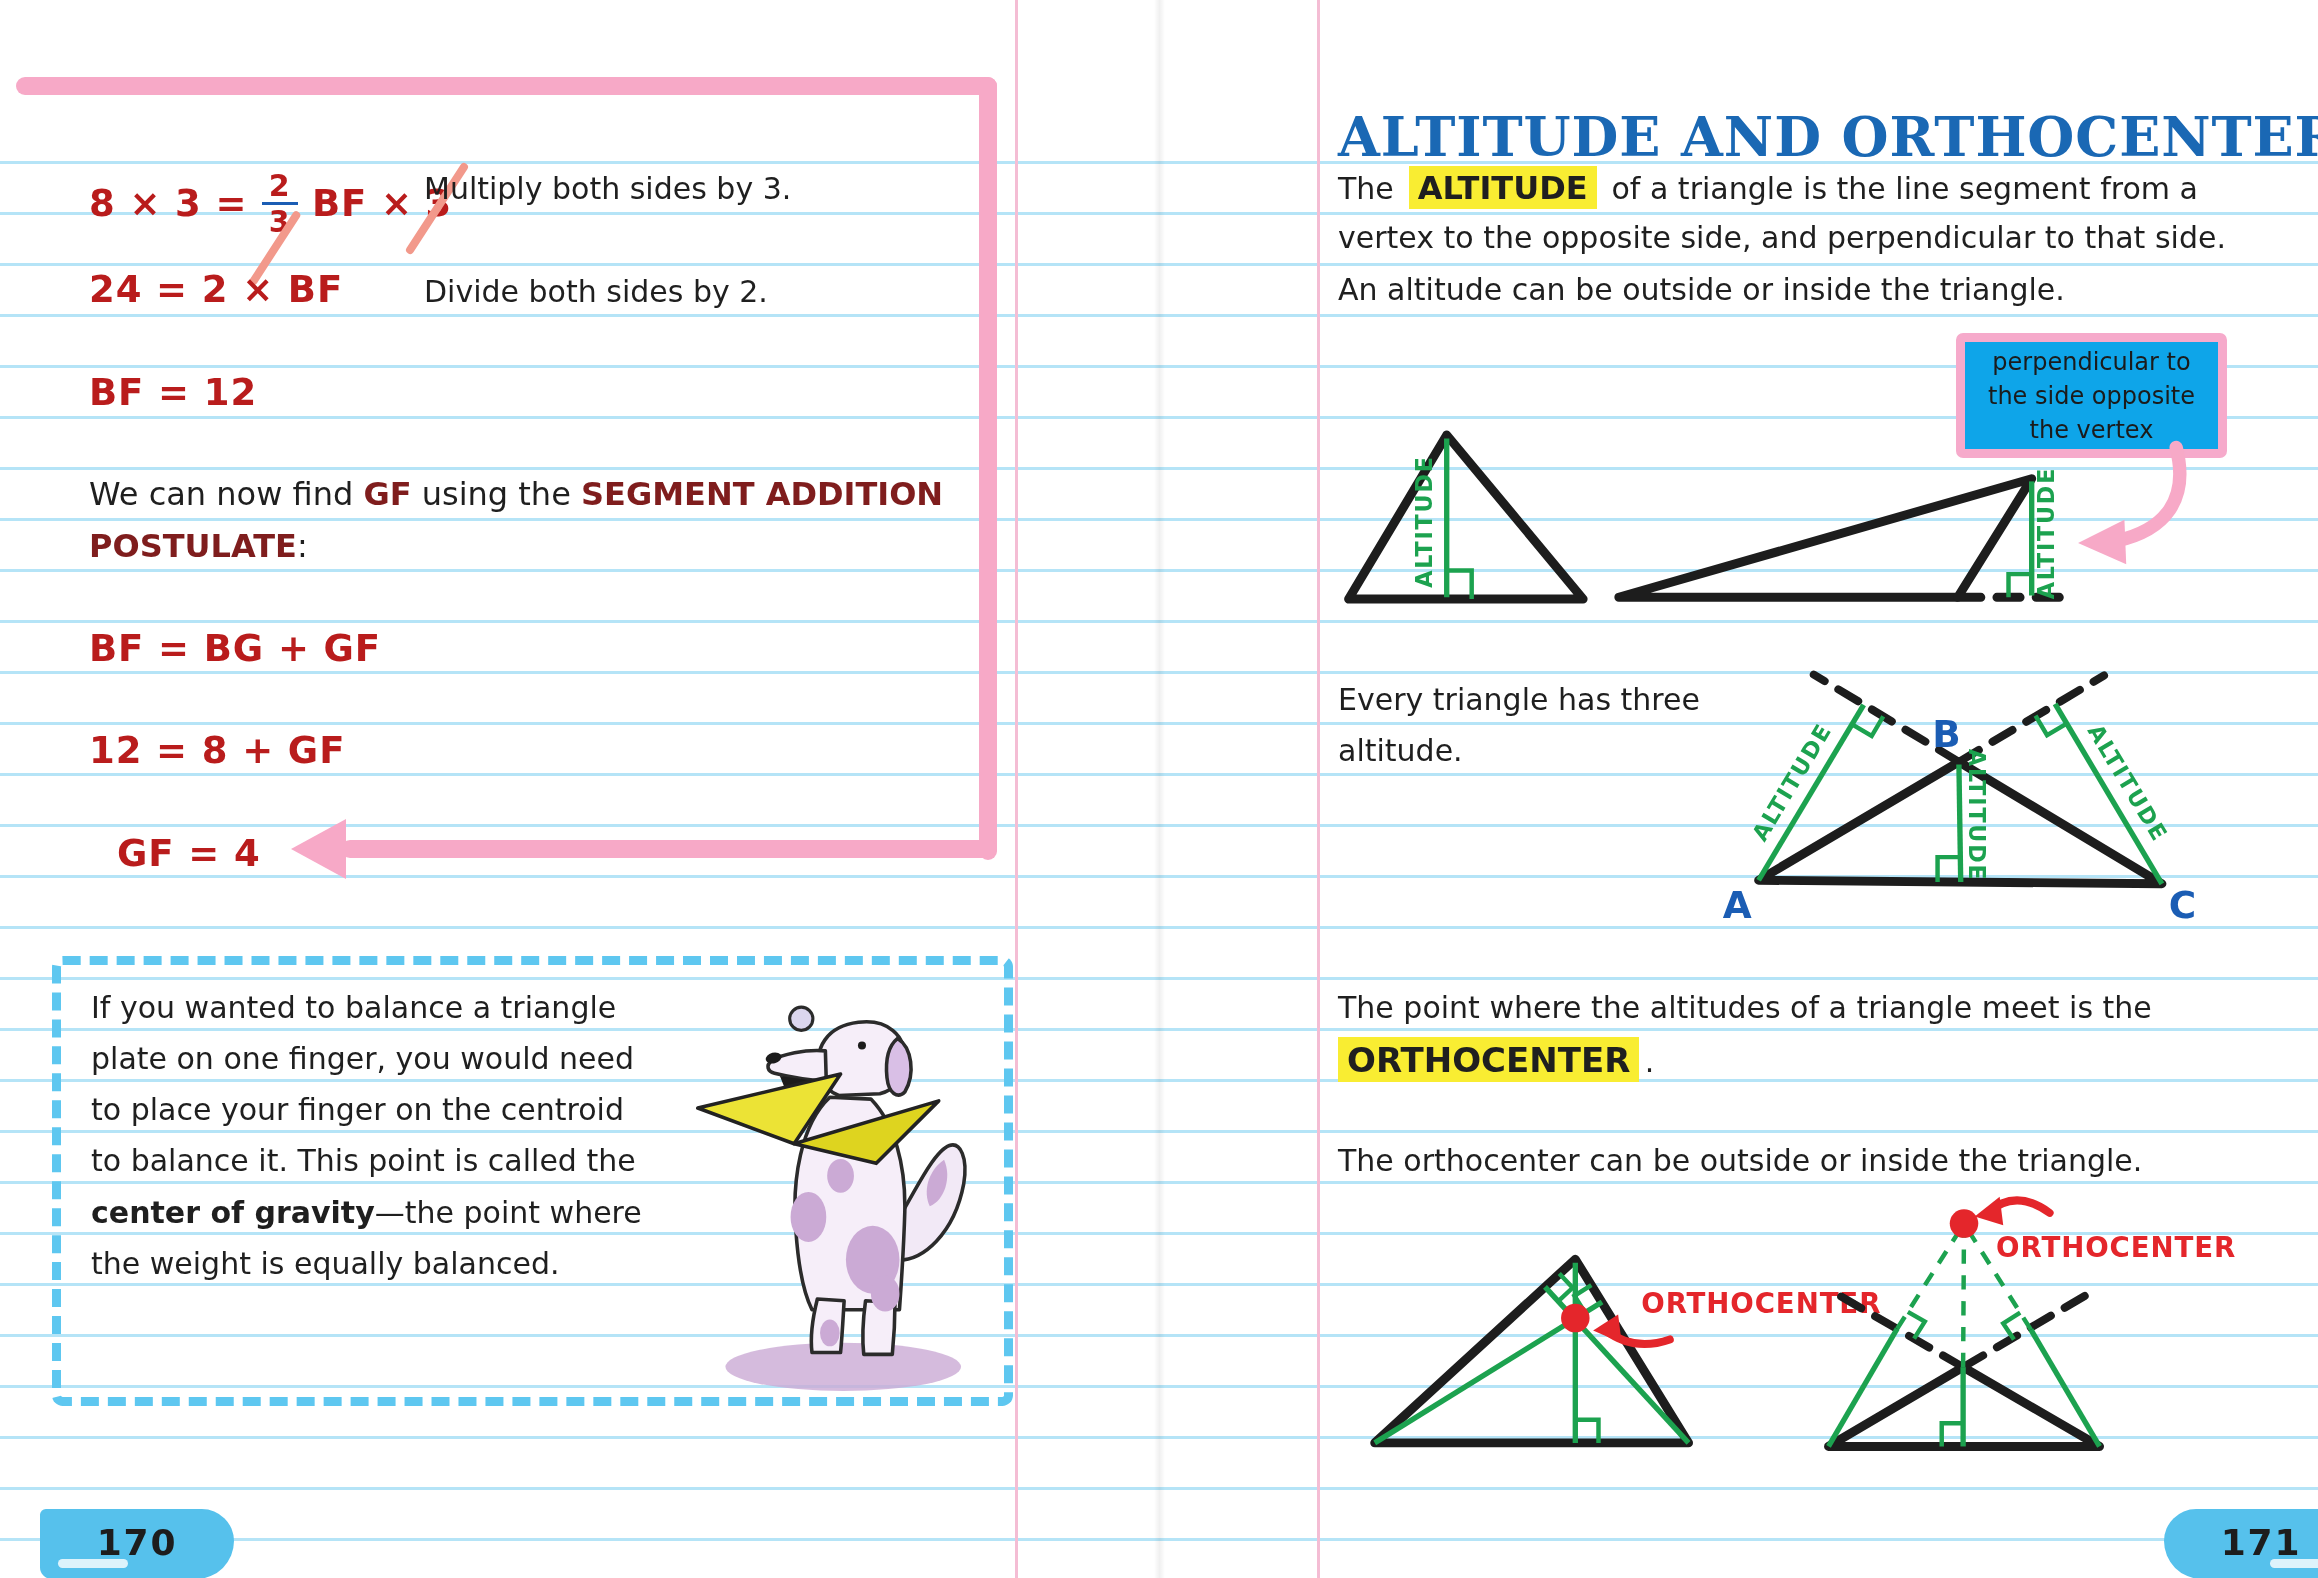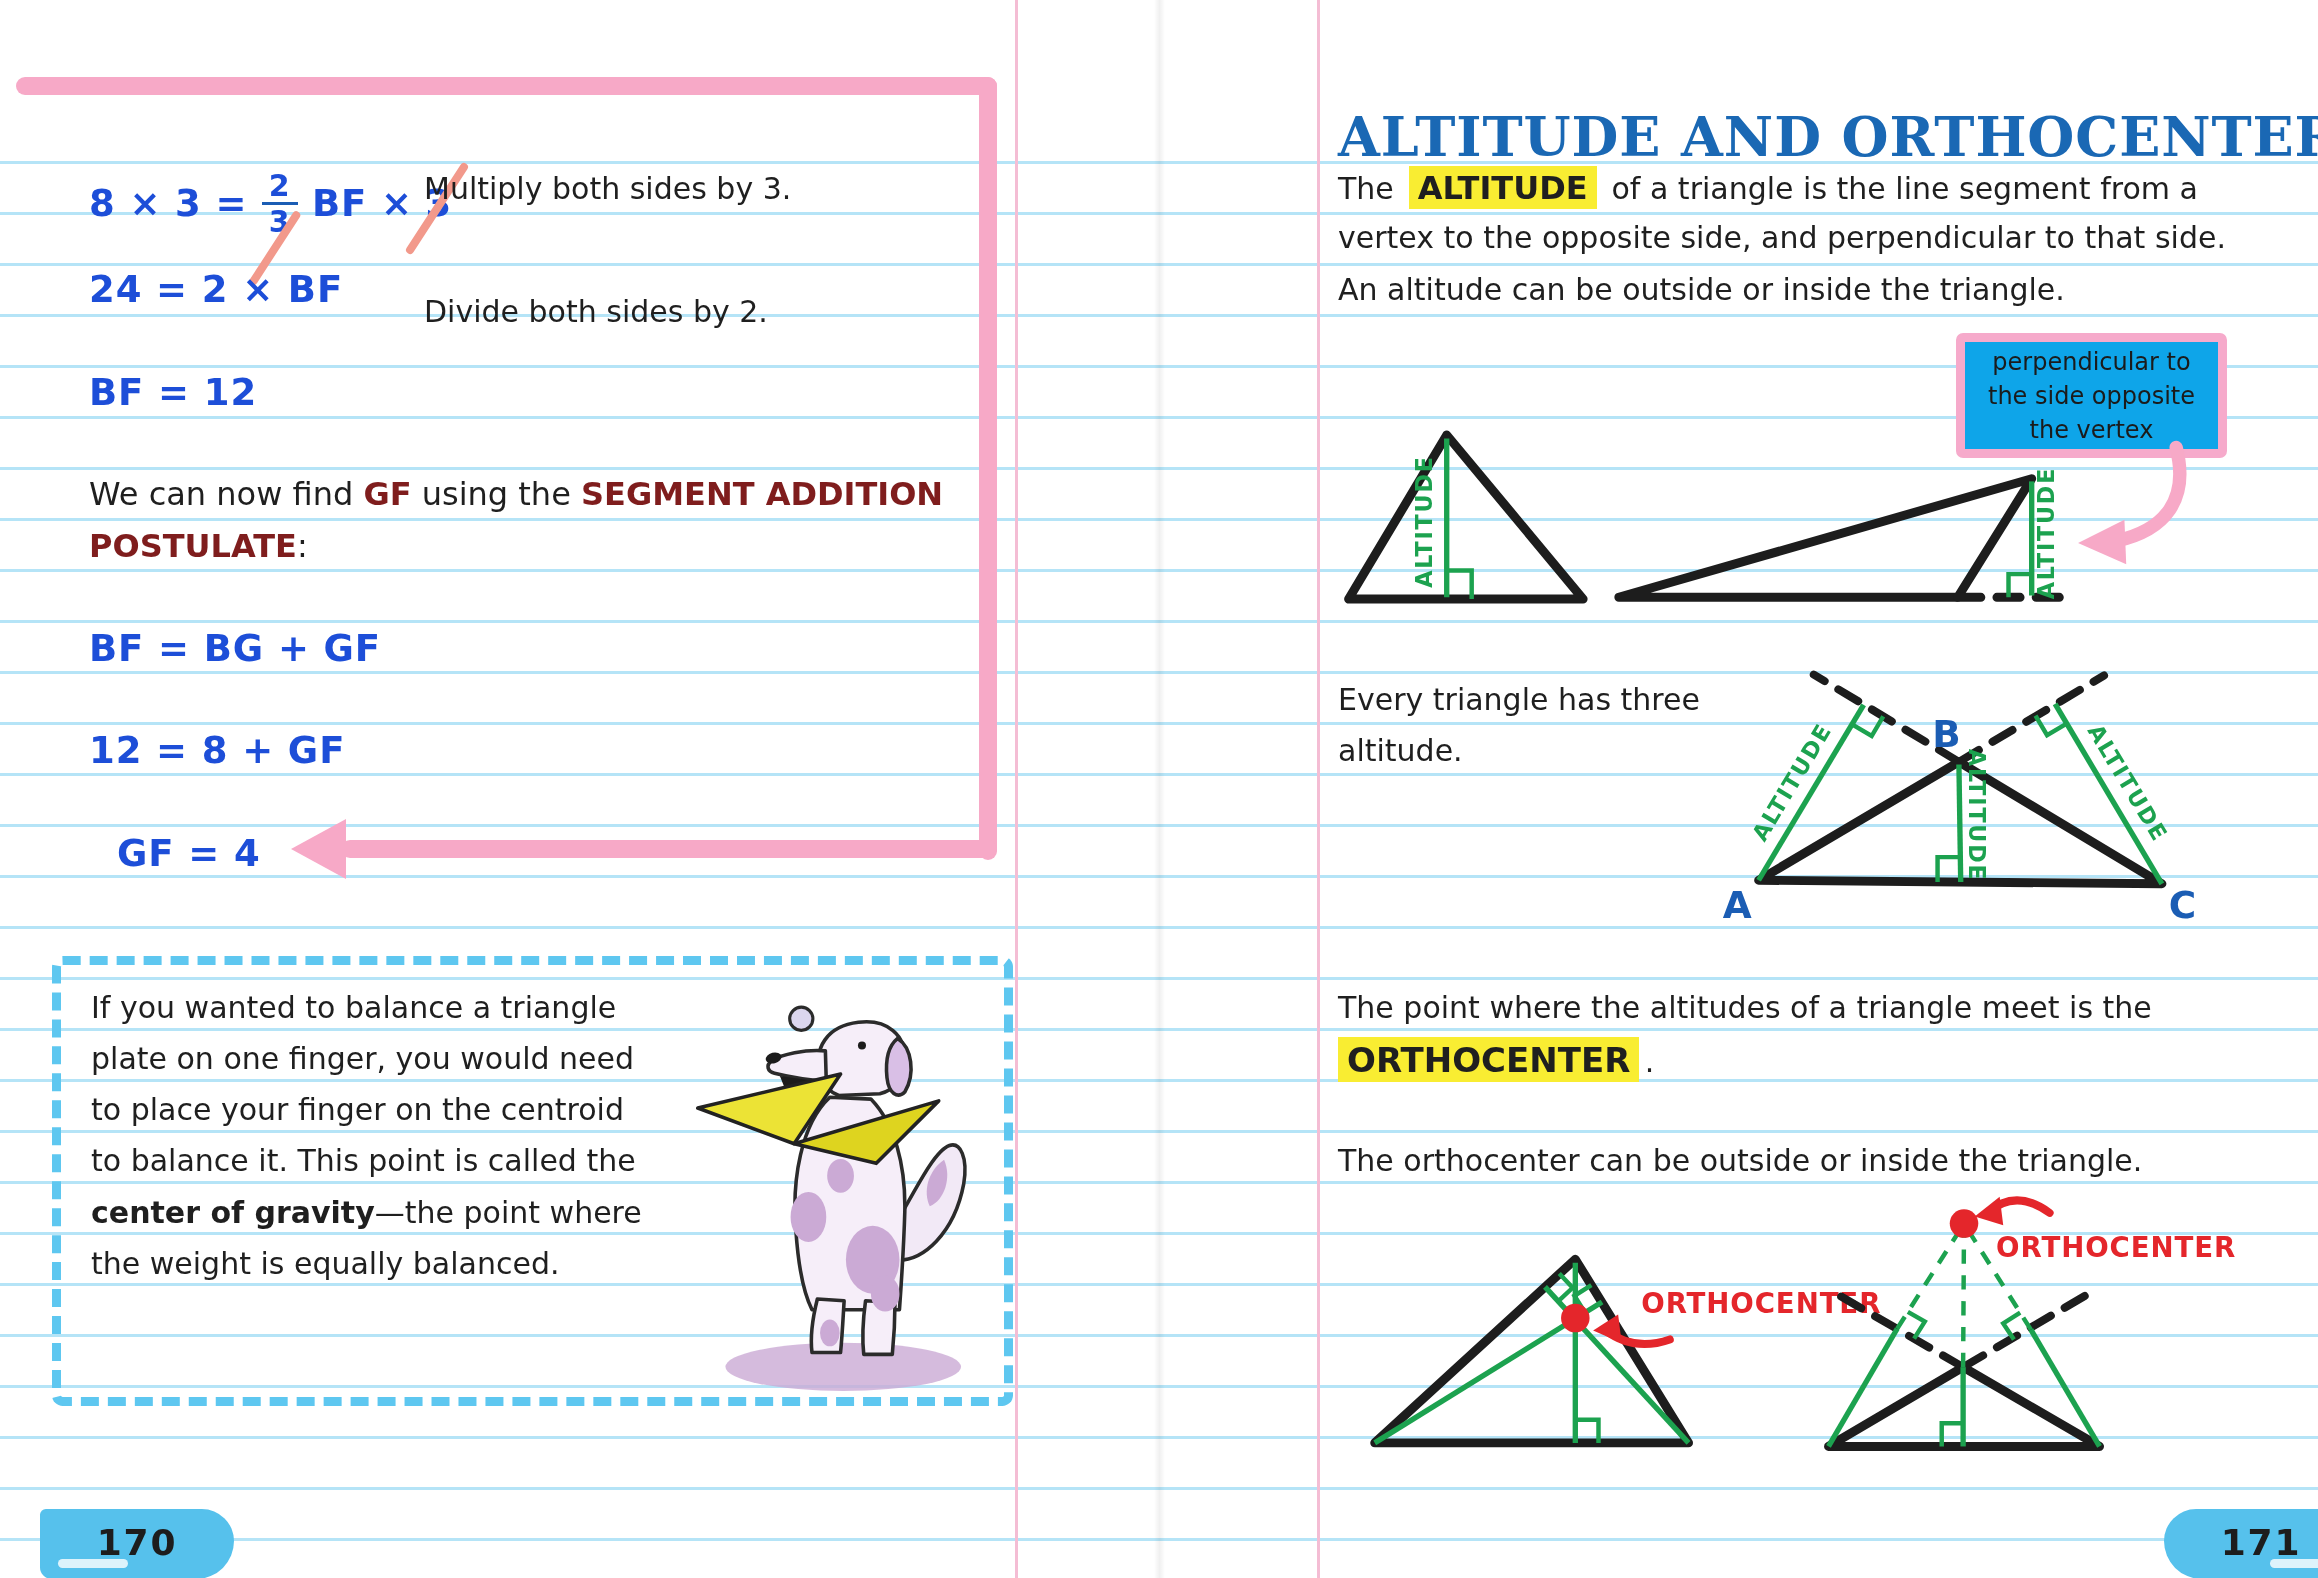--- a/index.html
+++ b/index.html
@@ -9,21 +9,21 @@
          background:repeating-linear-gradient(to bottom,#b5e4f7 0 2.7px,rgba(0,0,0,0) 2.7px 51px);}
   .margin-line{position:absolute;top:0;bottom:0;width:2.7px;background:#f4bdd4;}
   .gutter{position:absolute;top:0;bottom:0;left:1154px;width:10.7px;
           background:linear-gradient(to right,rgba(0,0,0,0),rgba(0,0,0,.06),rgba(0,0,0,0));}
   .abs{position:absolute;}
   
   .pk{background:#f7a9c7;position:absolute;border-radius:10.7px;}
   .bracket-head{position:absolute;width:0;height:0;border-top:30px solid transparent;
           border-bottom:30px solid transparent;border-right:55px solid #f7a9c7;}
   
-  .eq{position:absolute;color:#1d4ed8;font-size:37px;font-weight:bold;letter-spacing:0.9px;white-space:nowrap;}
+  .eq{position:absolute;color:#b91c1c;font-size:37px;font-weight:bold;letter-spacing:0.9px;white-space:nowrap;}
   .eq1{display:flex;align-items:center;gap:12.5px;height:107px;}
   .frac{display:inline-flex;flex-direction:column;align-items:center;position:relative;
         font-size:30px;line-height:1.1;margin:0 1.8px;}
   .frac .num{padding:0 7.1px;border-bottom:3.6px solid #1b5db4;}
   .crossed{position:relative;display:inline-block;}
   .slash{position:absolute;width:8px;background:#f2998b;border-radius:4.5px;transform:rotate(33deg);}
   .slash-den{left:9px;top:36px;height:86px;}
   .slash-three{left:7.1px;top:-27px;height:107px;}
   .note{position:absolute;font-size:30px;color:#1f1f1f;white-space:nowrap;}
   .bodyline{position:absolute;font-size:30px;color:#1f1f1f;white-space:nowrap;}
@@ -80,21 +80,21 @@
     </span>
     <span>BF ×</span>
     <span class="crossed">
       <span>3</span>
       <span class="slash slash-three"></span>
     </span>
   </div>
   <div class="note" style="left:424px;top:171px;">Multiply both sides by 3.</div>
 
   <div class="eq" style="left:89px;top:268px;">24 = 2 × BF</div>
-  <div class="note" style="left:424px;top:274px;margin-top:20px;">Divide both sides by 2.</div>
+  <div class="note" style="left:424px;top:274px;">Divide both sides by 2.</div>
 
   <div class="eq" style="left:89px;top:371px;">BF = 12</div>
 
   <div class="find-line" style="left:89px;top:475px;">
     <span>We can now find</span>
     <span class="blue-ink">GF</span>
     <span>using the</span>
     <span class="blue-ink">SEGMENT ADDITION</span>
   </div>
   <div class="find-line" style="left:89px;top:527px;">

